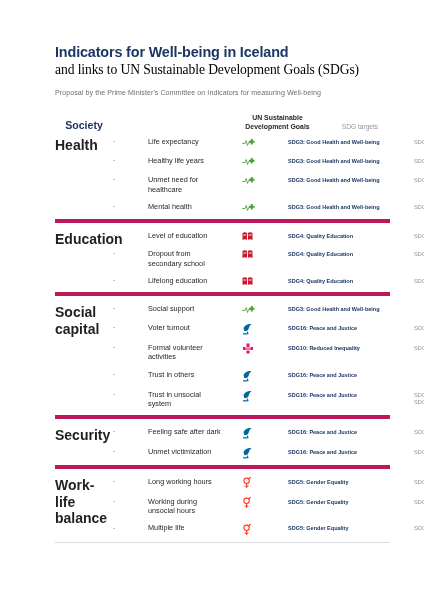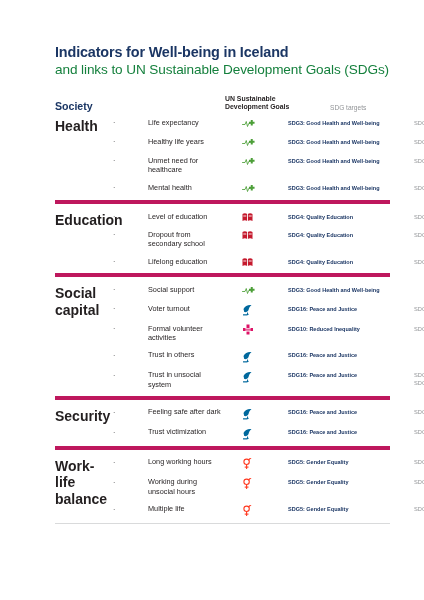--- a/index.html
+++ b/index.html
@@ -29,41 +29,43 @@
     font-size: 14.4px;
     font-weight: bold;
     color: #1b3664;
     letter-spacing: -0.15px;
     line-height: 1.22;
     white-space: nowrap;
   }
   .title-line2 {
     font-size: 13.6px;
     font-weight: normal;
-    color: #15803d;
+    color: #000000;
     letter-spacing: -0.1px;
     line-height: 1.25;
     white-space: nowrap;
+    font-family: Liberation Serif, serif;
   }
   .subtitle {
     margin-top: 10px;
     font-size: 7.1px;
     color: #6d6e71;
     letter-spacing: 0.06px;
     line-height: 1.3;
     white-space: nowrap;
   }
 
   
   .table { margin-top: 16px; width: 335px; }
 
   .col-head {
     display: flex;
     align-items: flex-end;
     padding-bottom: 3px;
+    text-align: center;
   }
   .c-cat   { width: 58px; flex: 0 0 58px; }
   .c-bul   { width: 14px; flex: 0 0 14px; }
   .c-ind   { width: 73px; flex: 0 0 73px; }
   .c-ico   { width: 25px; flex: 0 0 25px; }
   .c-goal  { width: 105px; flex: 0 0 105px; }
   .c-targ  { width: 60px; flex: 0 0 60px; }
 
   .society-head {
     font-size: 10.6px;
@@ -157,20 +159,21 @@
   }
 </style>
 </head>
 <body>
 
 <div class="page">
 
   <div class="title-block">
     <div class="title-line1">Indicators for Well-being in Iceland</div>
     <div class="title-line2">and links to UN Sustainable Development Goals (SDGs)</div>
+    <div class="subtitle">Proposal by the Prime Minister's Committee on Indicators for measuring Well-being</div>
   </div>
 
   <div class="table">
 
     <div class="col-head">
       <div class="c-cat society-head">Society</div>
       <div class="c-bul"></div>
       <div class="c-ind"></div>
       <div class="c-ico"></div>
       <div class="c-goal goals-head">
@@ -377,21 +380,21 @@
                     <path d="M3 10 C6 3 13 1 19 2 C15 5 14.5 8 13 12 C11.5 15.5 8 17 4.5 16 Z" fill="#00689d"></path>
                     <path d="M10.5 15.5 L13.5 22 H9.5 Z" fill="#00689d"></path>
                     <rect x="2" y="20.5" width="9" height="2.4" fill="#00689d"></rect>
                   </svg>
                 </div>
                 <div class="goal">SDG16: Peace and Justice</div>
                 <div class="targ">SDG 16.1</div>
               </div>
               <div class="row">
                 <div class="bullet">·</div>
-                <div class="ind">Trust victimization</div>
+                <div class="ind">Unmet victimization</div>
                 <div class="ico">
                   <svg width="11" height="12" viewBox="0 0 22 24" aria-hidden="true">
                     <path d="M3 10 C6 3 13 1 19 2 C15 5 14.5 8 13 12 C11.5 15.5 8 17 4.5 16 Z" fill="#00689d"></path>
                     <path d="M10.5 15.5 L13.5 22 H9.5 Z" fill="#00689d"></path>
                     <rect x="2" y="20.5" width="9" height="2.4" fill="#00689d"></rect>
                   </svg>
                 </div>
                 <div class="goal">SDG16: Peace and Justice</div>
                 <div class="targ">SDG 6.3</div>
               </div>

